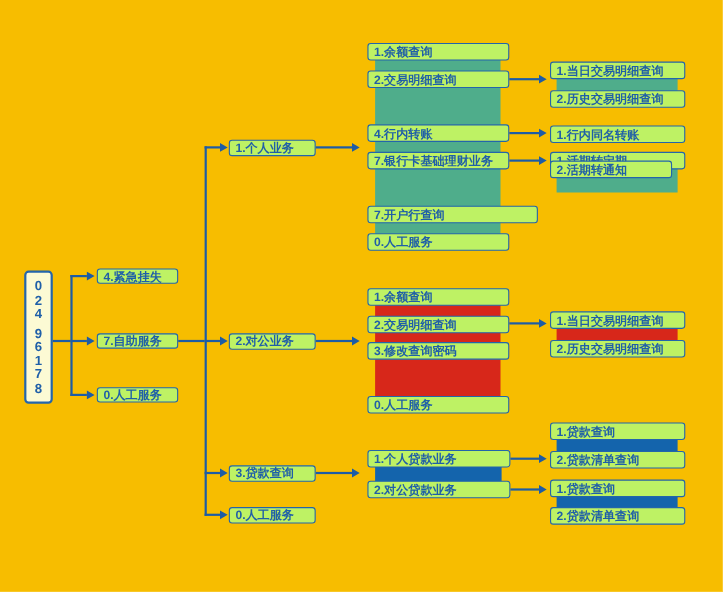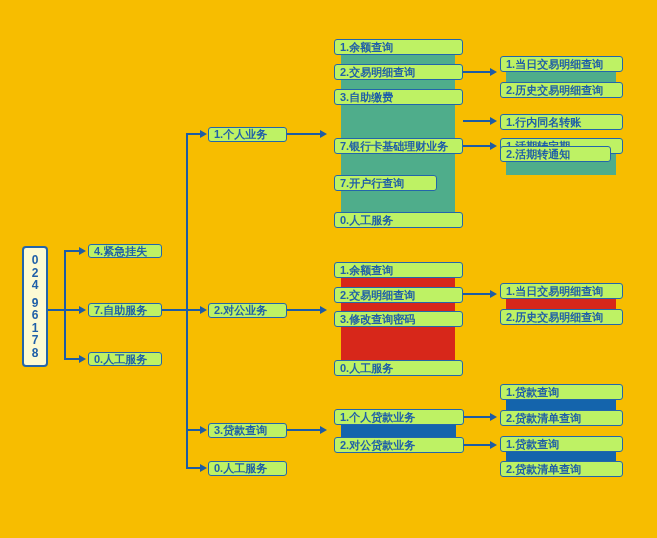--- a/index.html
+++ b/index.html
@@ -105,23 +105,23 @@
   <div class="node h14" style="left:88px;top:303px;width:74px">7.自助服务</div>
   <div class="node h14" style="left:88px;top:352px;width:74px">0.人工服务</div>
 
   <div class="node h15" style="left:208px;top:127px;width:79px">1.个人业务</div>
   <div class="node h15" style="left:208px;top:303px;width:79px">2.对公业务</div>
   <div class="node h15" style="left:208px;top:423px;width:79px">3.贷款查询</div>
   <div class="node h15" style="left:208px;top:461px;width:79px">0.人工服务</div>
 
   <div class="node" style="left:334px;top:39px;width:129px">1.余额查询</div>
   <div class="node" style="left:334px;top:64px;width:129px">2.交易明细查询</div>
-  <div class="node" style="left:334px;top:89px;width:129px">3.自助缴费</div>
+  <div class="node" style="left:334px;top:113px;width:129px">4.行内转账</div>
   <div class="node" style="left:334px;top:138px;width:129px">7.银行卡基础理财业务</div>
-  <div class="node" style="left:334px;top:175px;width:103px">7.开户行查询</div>
+  <div class="node" style="left:334px;top:187px;width:155px">7.开户行查询</div>
   <div class="node" style="left:334px;top:212px;width:129px">0.人工服务</div>
 
   <div class="node" style="left:500px;top:56px;width:123px">1.当日交易明细查询</div>
   <div class="node" style="left:500px;top:82px;width:123px">2.历史交易明细查询</div>
   <div class="node" style="left:500px;top:114px;width:123px">1.行内同名转账</div>
   <div class="node" style="left:500px;top:138px;width:123px">1.活期转定期</div>
   <div class="node" style="left:500px;top:146px;width:111px">2.活期转通知</div>
 
   <div class="node" style="left:334px;top:262px;width:129px">1.余额查询</div>
   <div class="node" style="left:334px;top:287px;width:129px">2.交易明细查询</div>

